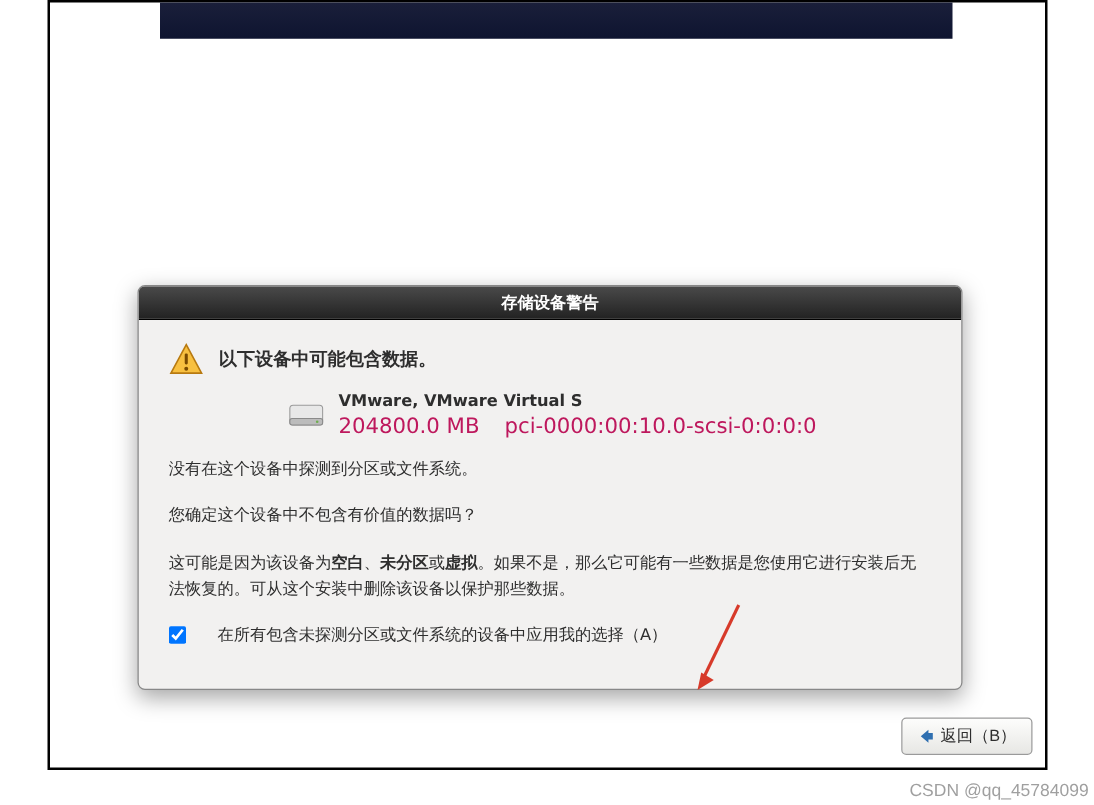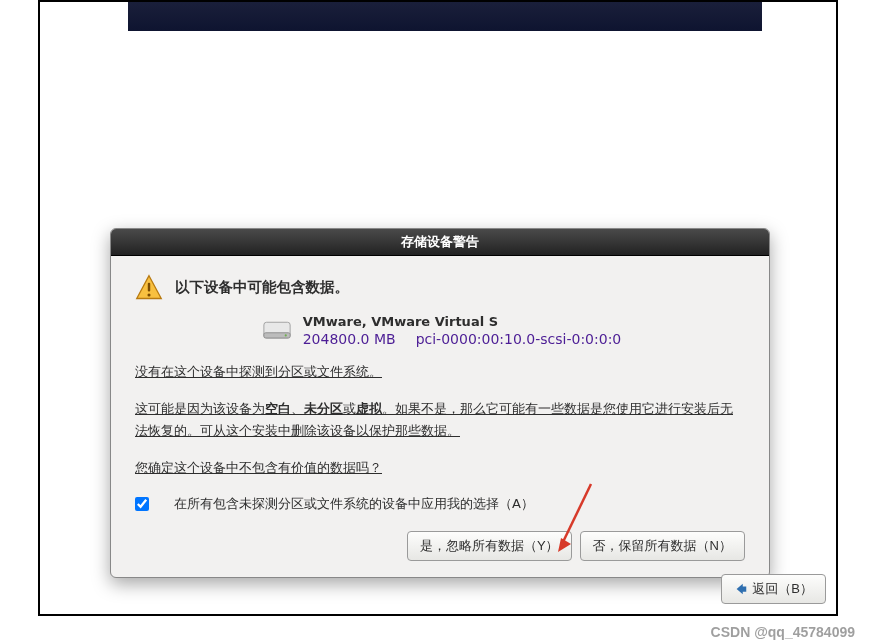--- a/index.html
+++ b/index.html
@@ -48,23 +48,23 @@
     }
     .dialog-body {
       padding: 18px 24px 16px 24px;
     }
     .hdr-row { display: flex; align-items: flex-start; gap: 12px; margin-bottom: 12px; }
     .warn-icon { width: 28px; height: 28px; flex: none; }
     .hdr-text { font-weight: bold; font-size: 14.5px; padding-top: 4px; }
     .device-row { display: flex; align-items: center; gap: 12px; margin: 6px 0 14px 4px; justify-content: center; }
     .disk-icon { width: 28px; height: 20px; flex: none; }
     .device-name { font-weight: bold; font-size: 13px; }
-    .device-meta { font-size: 14px; color: #4c1d95; margin-top: 2px; }
+    .device-meta { font-size: 17px; color: #be185d; margin-top: 2px; }
     .device-meta .gap { display: inline-block; width: 20px; }
-    .para { margin-bottom: 16px; line-height: 1.65; font-size: 13px; text-decoration: underline; }
+    .para { margin-bottom: 16px; line-height: 1.65; font-size: 13px; }
     .para b { font-weight: bold; }
     .check-row { display: flex; align-items: center; gap: 25px; margin-bottom: 18px; font-size: 13px; }
     .check-row input { width: 14px; height: 14px; }
     .dlg-buttons { display: flex; justify-content: flex-end; gap: 8px; }
     .btn {
       padding: 5px 12px;
       font-size: 13px;
       border: 1px solid #9a9a9a;
       border-radius: 4px;
       background: linear-gradient(to bottom, #fdfdfc 0%, #e7e7e4 100%);
@@ -94,25 +94,24 @@
     
     .red-arrow {
       position: absolute;
       left: 555px; top: 480px;
       width: 40px; height: 74px;
       pointer-events: none;
     }
     
     .watermark {
       position: absolute;
-      right: 20px; bottom: 4px;
+      right: 4px; bottom: 4px;
       font-size: 14px;
       color: rgba(80,80,80,0.55);
       font-family: Arial, sans-serif;
-      font-weight: bold;
     }
   </style>
 </head>
 <body>
 
 <div class="outer-frame">
 
   <div class="top-banner"></div>
 
   <div class="dialog">
@@ -137,35 +136,31 @@
         <div>
           <div class="device-name">VMware, VMware Virtual S</div>
           <div class="device-meta">
             <span>204800.0 MB</span><span class="gap"></span><span>pci-0000:00:10.0-scsi-0:0:0:0</span>
           </div>
         </div>
       </div>
 
       <div class="para">没有在这个设备中探测到分区或文件系统。</div>
 
+      <div class="para">您确定这个设备中不包含有价值的数据吗？</div>
+
       <div class="para">
         <span>这可能是因为该设备为</span><b>空白</b><span>、</span><b>未分区</b><span>或</span><b>虚拟</b><span>。如果不是，那么它可能有一些数据是您使用它进行安装后无法恢复的。可从这个安装中删除该设备以保护那些数据。</span>
       </div>
-
-      <div class="para">您确定这个设备中不包含有价值的数据吗？</div>
 
       <label class="check-row">
         <input type="checkbox" checked="" style="">
         <span>在所有包含未探测分区或文件系统的设备中应用我的选择（A）</span>
       </label>
 
-      <div class="dlg-buttons">
-        <button class="btn">是，忽略所有数据（Y）</button>
-        <button class="btn">否，保留所有数据（N）</button>
-      </div>
 
     </div>
   </div>
 
   <div class="wizard-bar">
     <button class="wbtn">
       <svg class="arrow-left" viewBox="0 0 16 16">
         <path d="M10 2 L3 8 L10 14 L10 11 L14 11 L14 5 L10 5 Z" fill="#2f6fb0"></path>
       </svg>
       <span>返回（B）</span>

